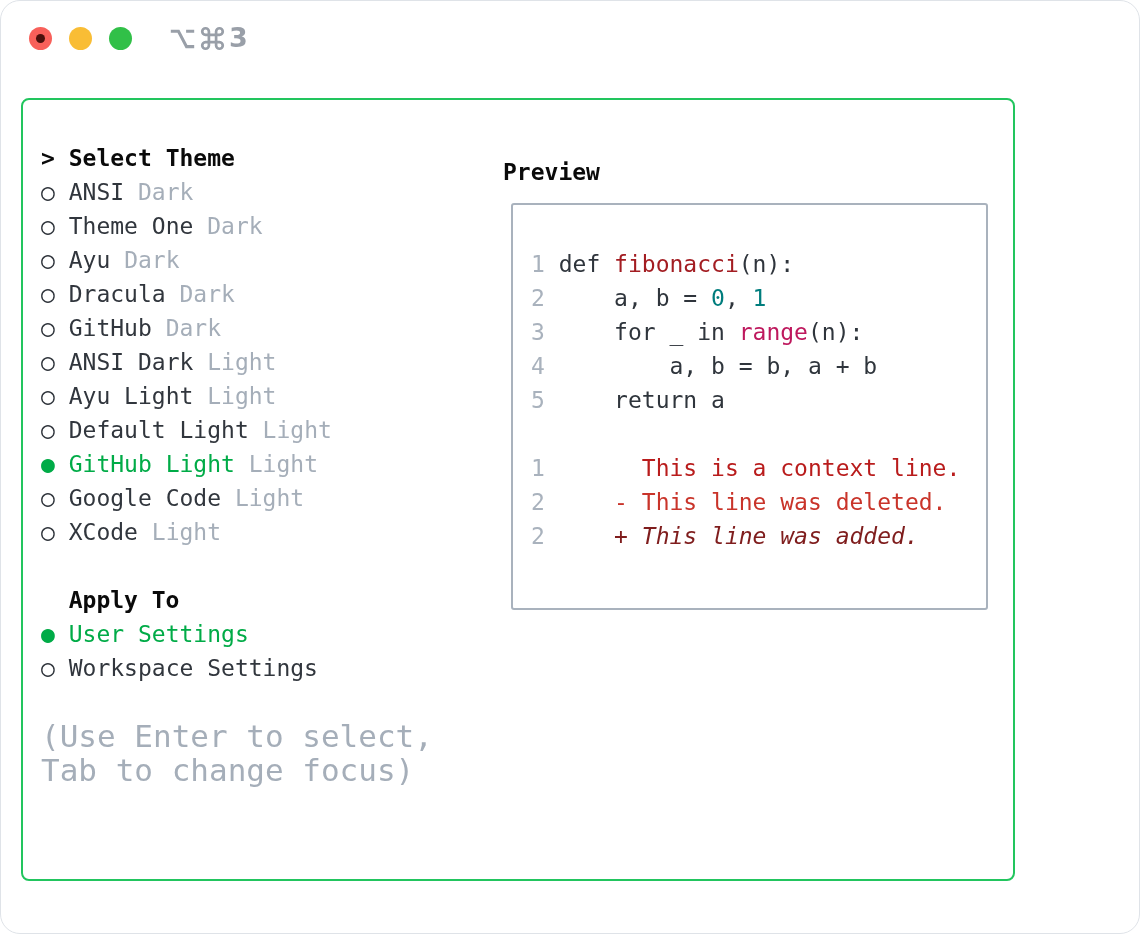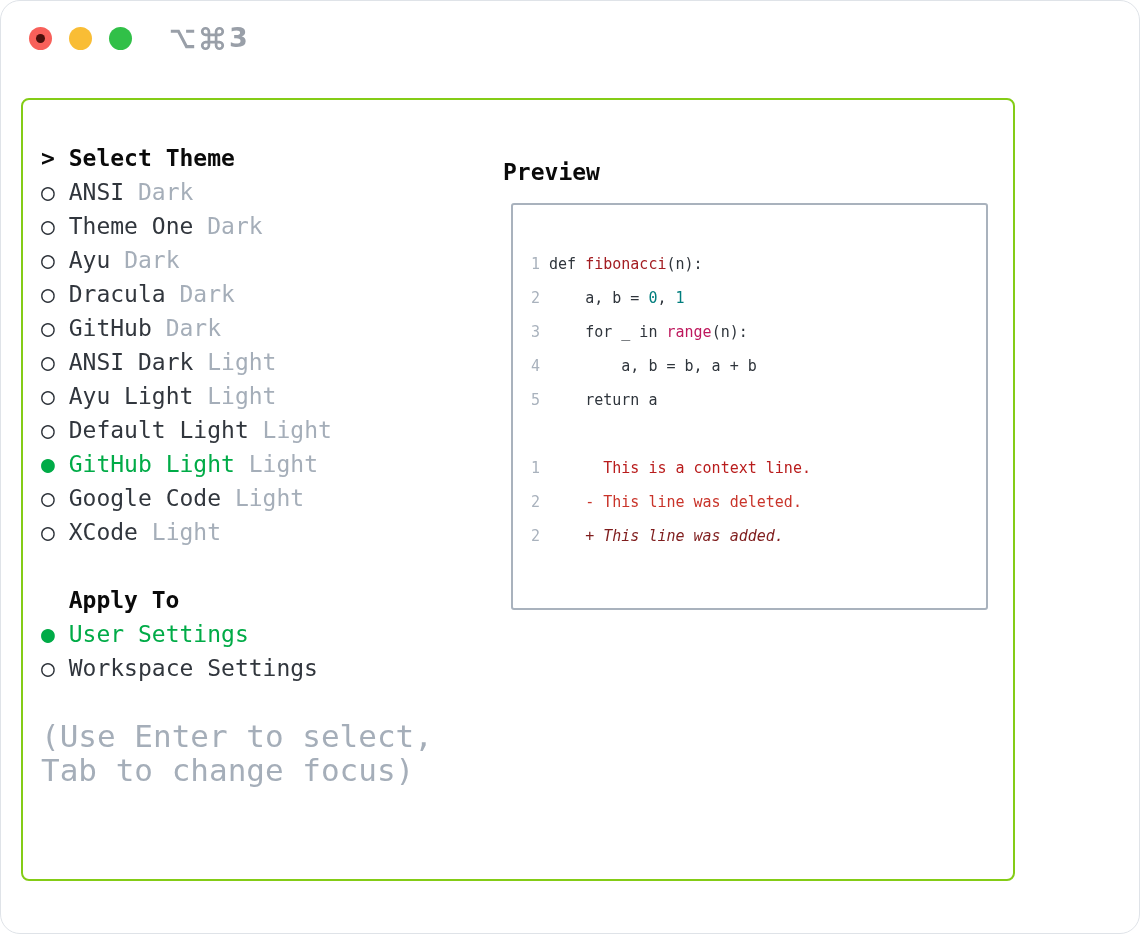--- a/index.html
+++ b/index.html
@@ -14,39 +14,39 @@
   .light.red{left:28px;background:#f8605a;}
   .light.red::after{content:"";position:absolute;left:7px;top:7px;width:9px;height:9px;border-radius:50%;background:#4a100c;}
   .light.yellow{left:68px;background:#f9bd35;}
   .light.green{left:108px;background:#31c048;}
   .title-shortcut{position:absolute;left:168px;top:22px;display:flex;align-items:center;gap:3px;color:#999fa8;}
   .title-shortcut svg{display:block;}
   .title-num{font-family:"DejaVu Sans","Liberation Sans",sans-serif;font-weight:700;font-size:27px;line-height:30px;color:#999fa8;}
   
   .main-box{
     position:absolute;left:20px;top:97px;width:994px;height:783px;box-sizing:border-box;
-    border:2px solid #84cc16;border-radius:8px;background:#fff;
+    border:2px solid #22c55e;border-radius:8px;background:#fff;
   }
   .row{white-space:pre;font-size:23px;line-height:34px;color:#31363d;}
   .left-col{position:absolute;left:18px;top:41px;width:440px;}
   .list-header{font-weight:bold;color:#0a0a0a;}
   .spacer{height:34px;}
   .radio{color:#31363d;}
   .row.selected .radio, .row.selected .name{color:#00ab47;}
   .variant{color:#a5aeb9;}
   .apply-header{font-weight:600;color:#0a0a0a;padding-left:2ch;}
   .hint{white-space:normal;font-size:31px;line-height:34px;color:#a5aeb9;width:430px;}
   
   .preview-header{position:absolute;left:480px;top:55px;font-size:23px;line-height:34px;font-weight:bold;color:#0a0a0a;}
   .preview-box{
     position:absolute;left:488px;top:103px;width:477px;height:407px;box-sizing:border-box;
     border:2px solid #a9b2bd;border-radius:3px;background:#fff;
     padding:42px 0 0 18px;overflow:hidden;
   }
-  .pline{white-space:pre;font-size:15px;line-height:34px;}
+  .pline{white-space:pre;font-size:23px;line-height:34px;}
   .lineno{color:#a9b2bd;}
   .tok-text{color:#2f353c;}
   .tok-func{color:#a31d22;}
   .tok-num{color:#007d7d;}
   .tok-builtin{color:#be185d;}
   .tok-context{color:#b91c1c;}
   .tok-deleted{color:#c9342a;}
   .tok-added{color:#7f1d1d;font-style:italic;}
 </style>
 </head>

